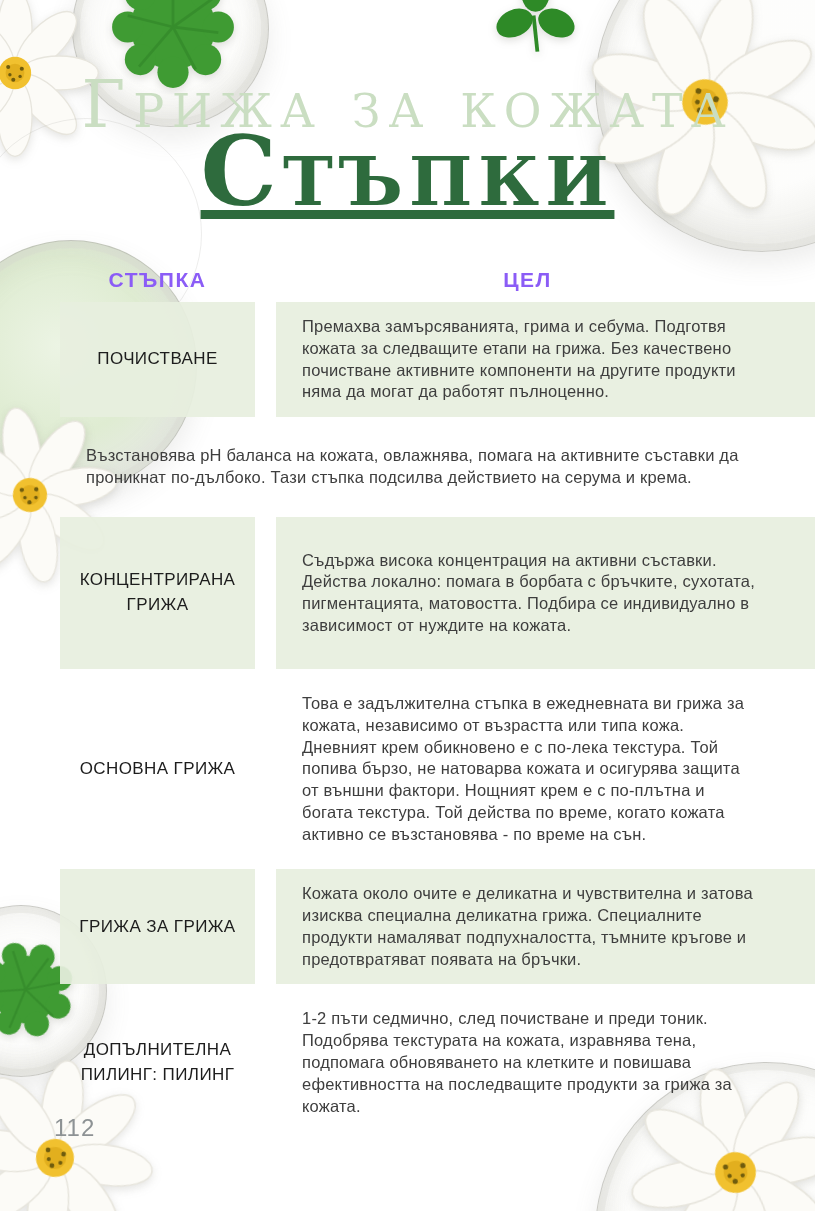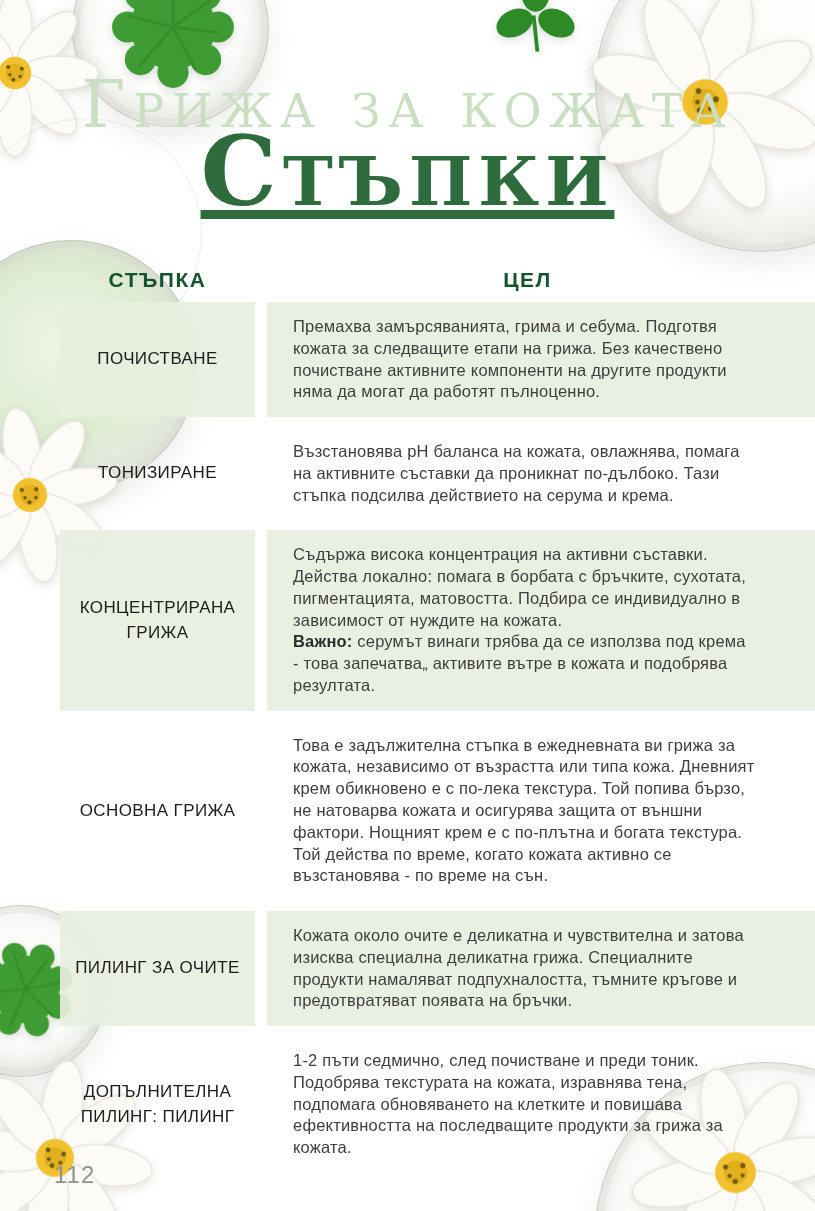--- a/index.html
+++ b/index.html
@@ -53,31 +53,31 @@
     margin:-14px 0 0 0;
     font-variant:small-caps;
     font-weight:700;
     font-size:96px;
     letter-spacing:6px;
     color:var(--main-title-green,#2e6b3d);
     text-decoration:underline;
   }
   
   .steps-table{position:absolute;left:60px;right:0;top:268px;z-index:2;}
-  .table-header{display:flex;align-items:flex-end;margin-bottom:10px;color:#14532d;}
+  .table-header{display:flex;align-items:flex-end;margin-bottom:10px;color:#8b5cf6;}
   .th{
     font-size:21px;font-weight:700;letter-spacing:1.5px;
     font-family:"Liberation Sans", sans-serif;
   }
   .th-step{width:195px;text-align:center;}
   .th-goal{flex:1;text-align:center;padding-right:32px;margin-left:17px;}
   .row{display:flex;margin-bottom:10px;}
   .cell-label{
     width:195px;box-sizing:border-box;flex:none;
-    margin-right:12px;padding:8px 10px;
+    margin-right:21px;padding:8px 10px;
     display:flex;align-items:center;justify-content:center;
     text-align:center;
     font-size:17px;font-weight:500;letter-spacing:.4px;
     color:#1d1d1d;line-height:1.45;
   }
   .cell-body{
     flex:1;box-sizing:border-box;
     padding:14px 60px 14px 26px;
     display:flex;flex-direction:column;justify-content:center;
     font-size:16.5px;line-height:1.32;letter-spacing:.2px;
@@ -88,21 +88,21 @@
   .row.green .cell-label,
   .row.green .cell-body{background:var(--row-highlight-green,#e7efde);background-color:rgba(231,239,222,.92);}
   .row.r1{min-height:110px;}
   .row.r2{min-height:80px;}
   .row.r3{min-height:152px;}
   .row.r4{min-height:163px;}
   .row.r5{min-height:95px;}
   .row.r6{min-height:135px;margin-bottom:0;}
   
   .page-number{
-    position:absolute;left:54px;top:1161px;z-index:3;
+    position:absolute;left:54px;top:1114px;z-index:3;
     font-size:24px;color:var(--page-number-gray,#8d9294);
     letter-spacing:1px;
   }
 </style>
 </head>
 <body>
 
 <div class="page">
 
   <svg width="0" height="0" style="position:absolute" aria-hidden="true">
@@ -203,43 +203,41 @@
     </div>
     <div id="rows">
   <div class="row r1 green">
     <div class="cell-label">ПОЧИСТВАНЕ</div>
     <div class="cell-body">
             <p>Премахва замърсяванията, грима и себума. Подготвя кожата за следващите етапи на грижа. Без качествено почистване активните компоненти на другите продукти няма да могат да работят пълноценно.</p>
           </div>
   </div>
 
   <div class="row r2">
-    <div class="cell-label">ТОНИЗИРАНЕ</div>
     <div class="cell-body">
             <p>Възстановява pH баланса на кожата, овлажнява, помага на активните съставки да проникнат по-дълбоко. Тази стъпка подсилва действието на серума и крема.</p>
           </div>
   </div>
 
   <div class="row r3 green">
     <div class="cell-label">КОНЦЕНТРИРАНА ГРИЖА</div>
     <div class="cell-body">
             <p>Съдържа висока концентрация на активни съставки. Действа локално: помага в борбата с бръчките, сухотата, пигментацията, матовостта. Подбира се индивидуално в зависимост от нуждите на кожата.</p>
-            <p><b>Важно:</b> серумът винаги трябва да се използва под крема - това запечатва„ активите вътре в кожата и подобрява резултата.</p>
           </div>
   </div>
 
   <div class="row r4">
     <div class="cell-label">ОСНОВНА ГРИЖА</div>
     <div class="cell-body">
             <p>Това е задължителна стъпка в ежедневната ви грижа за кожата, независимо от възрастта или типа кожа. Дневният крем обикновено е с по-лека текстура. Той попива бързо, не натоварва кожата и осигурява защита от външни фактори. Нощният крем е с по-плътна и богата текстура. Той действа по време, когато кожата активно се възстановява - по време на сън.</p>
           </div>
   </div>
 
   <div class="row r5 green">
-    <div class="cell-label">ПИЛИНГ ЗА ОЧИТЕ</div>
+    <div class="cell-label">ГРИЖА ЗА ГРИЖА</div>
     <div class="cell-body">
             <p>Кожата около очите е деликатна и чувствителна и затова изисква специална деликатна грижа. Специалните продукти намаляват подпухналостта, тъмните кръгове и предотвратяват появата на бръчки.</p>
           </div>
   </div>
 
   <div class="row r6">
     <div class="cell-label">ДОПЪЛНИТЕЛНА ПИЛИНГ: ПИЛИНГ</div>
     <div class="cell-body">
             <p>1-2 пъти седмично, след почистване и преди тоник.
  Подобрява текстурата на кожата, изравнява тена, подпомага обновяването на клетките и повишава ефективността на последващите продукти за грижа за кожата.</p>

